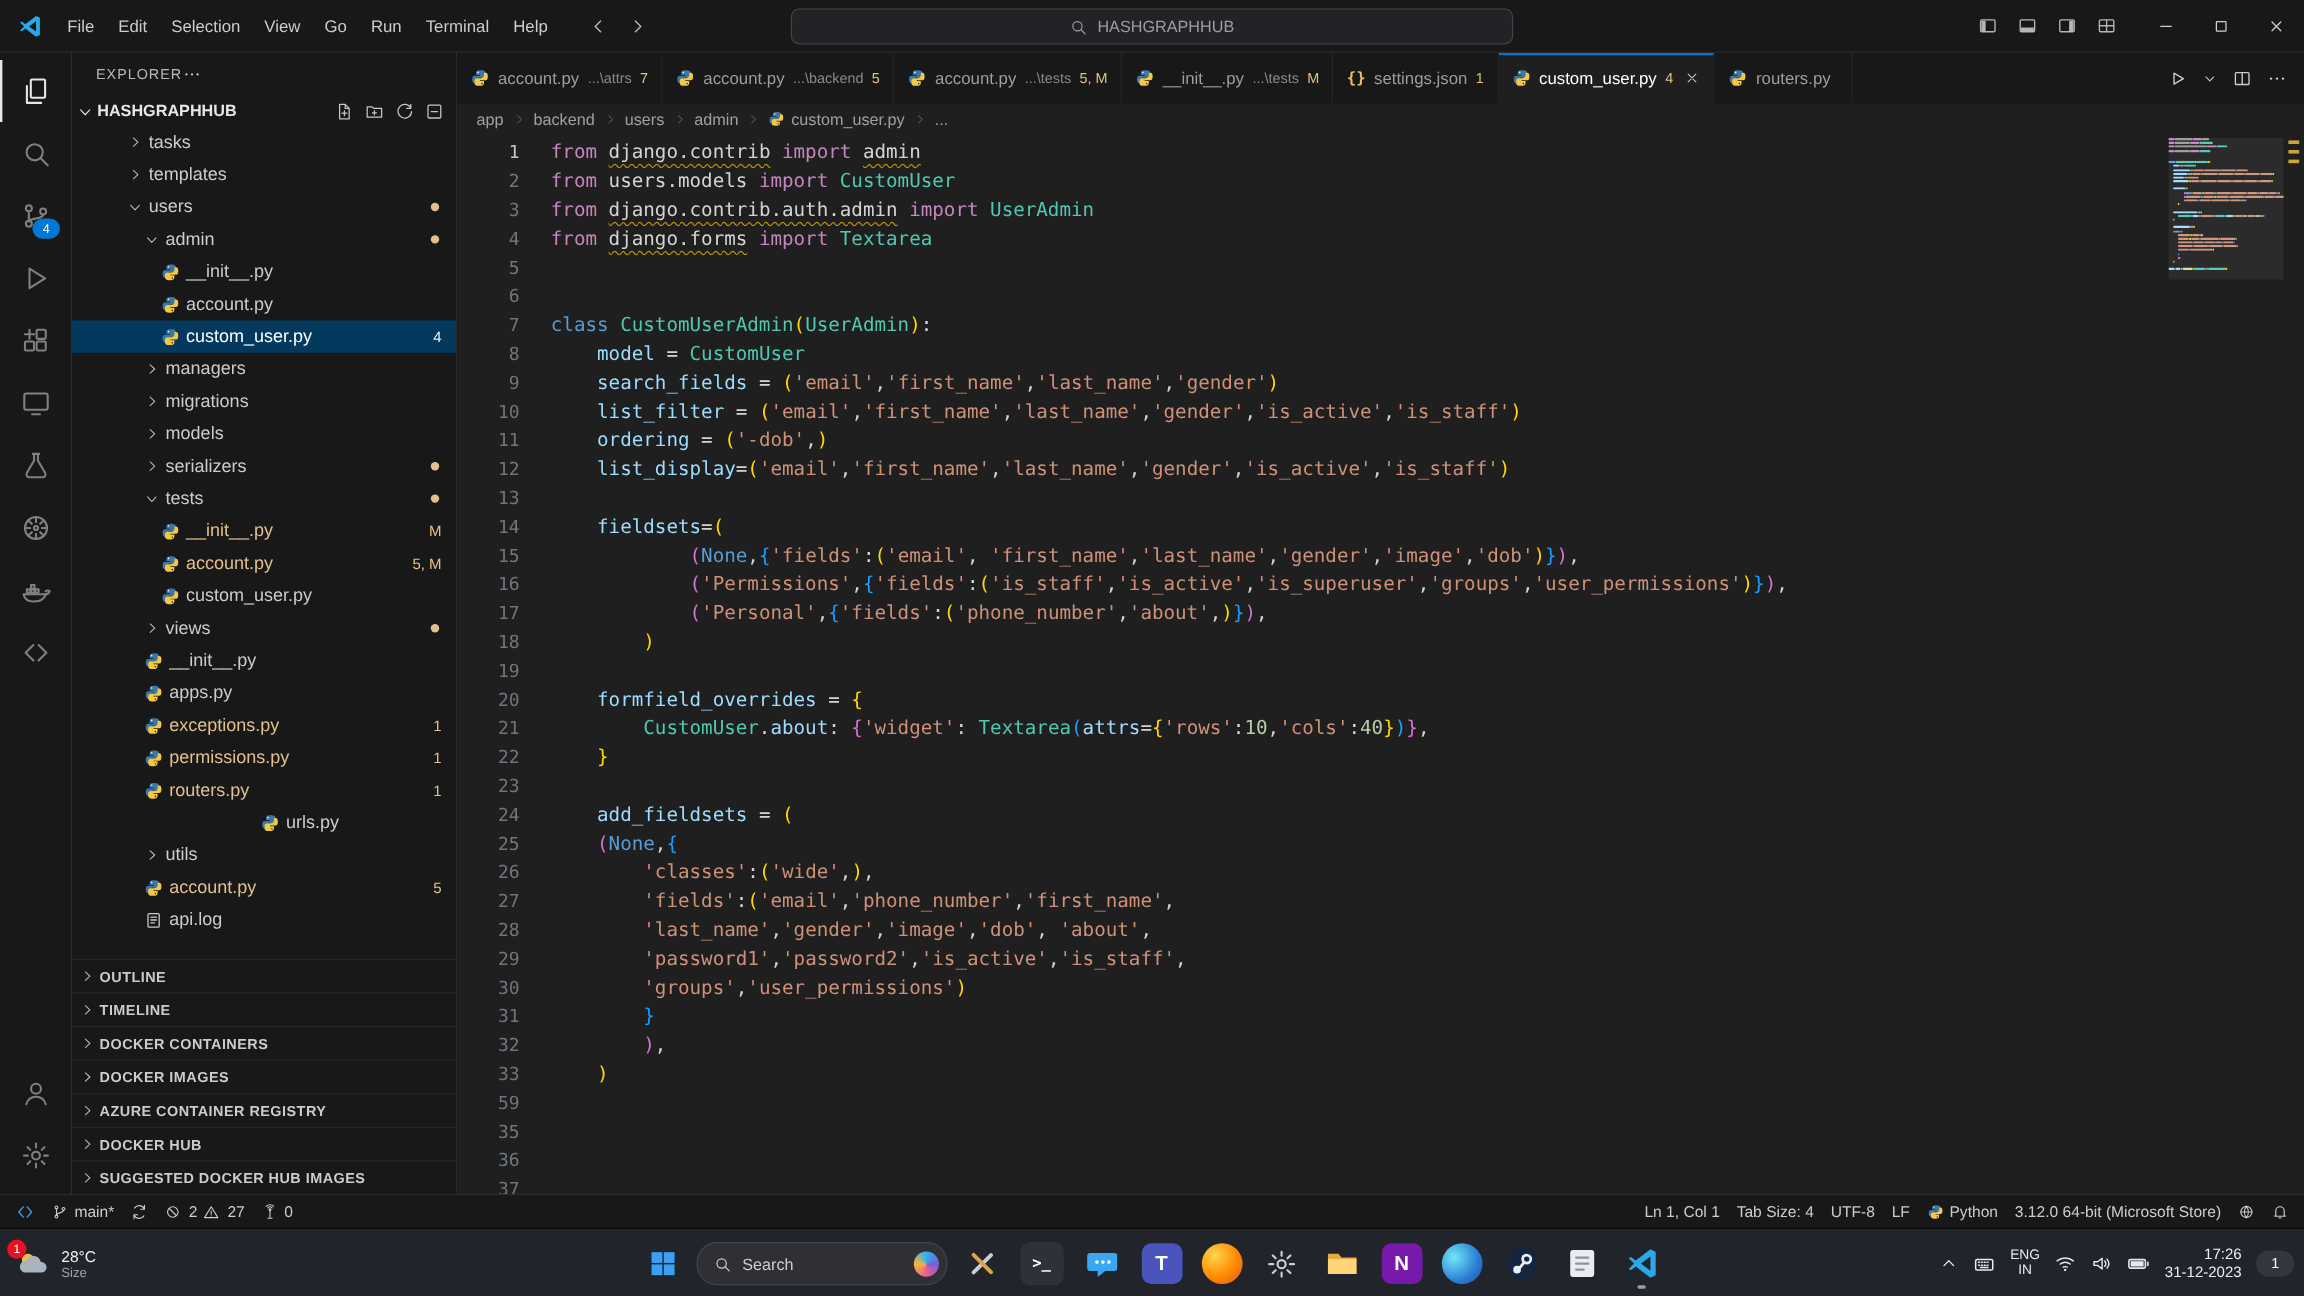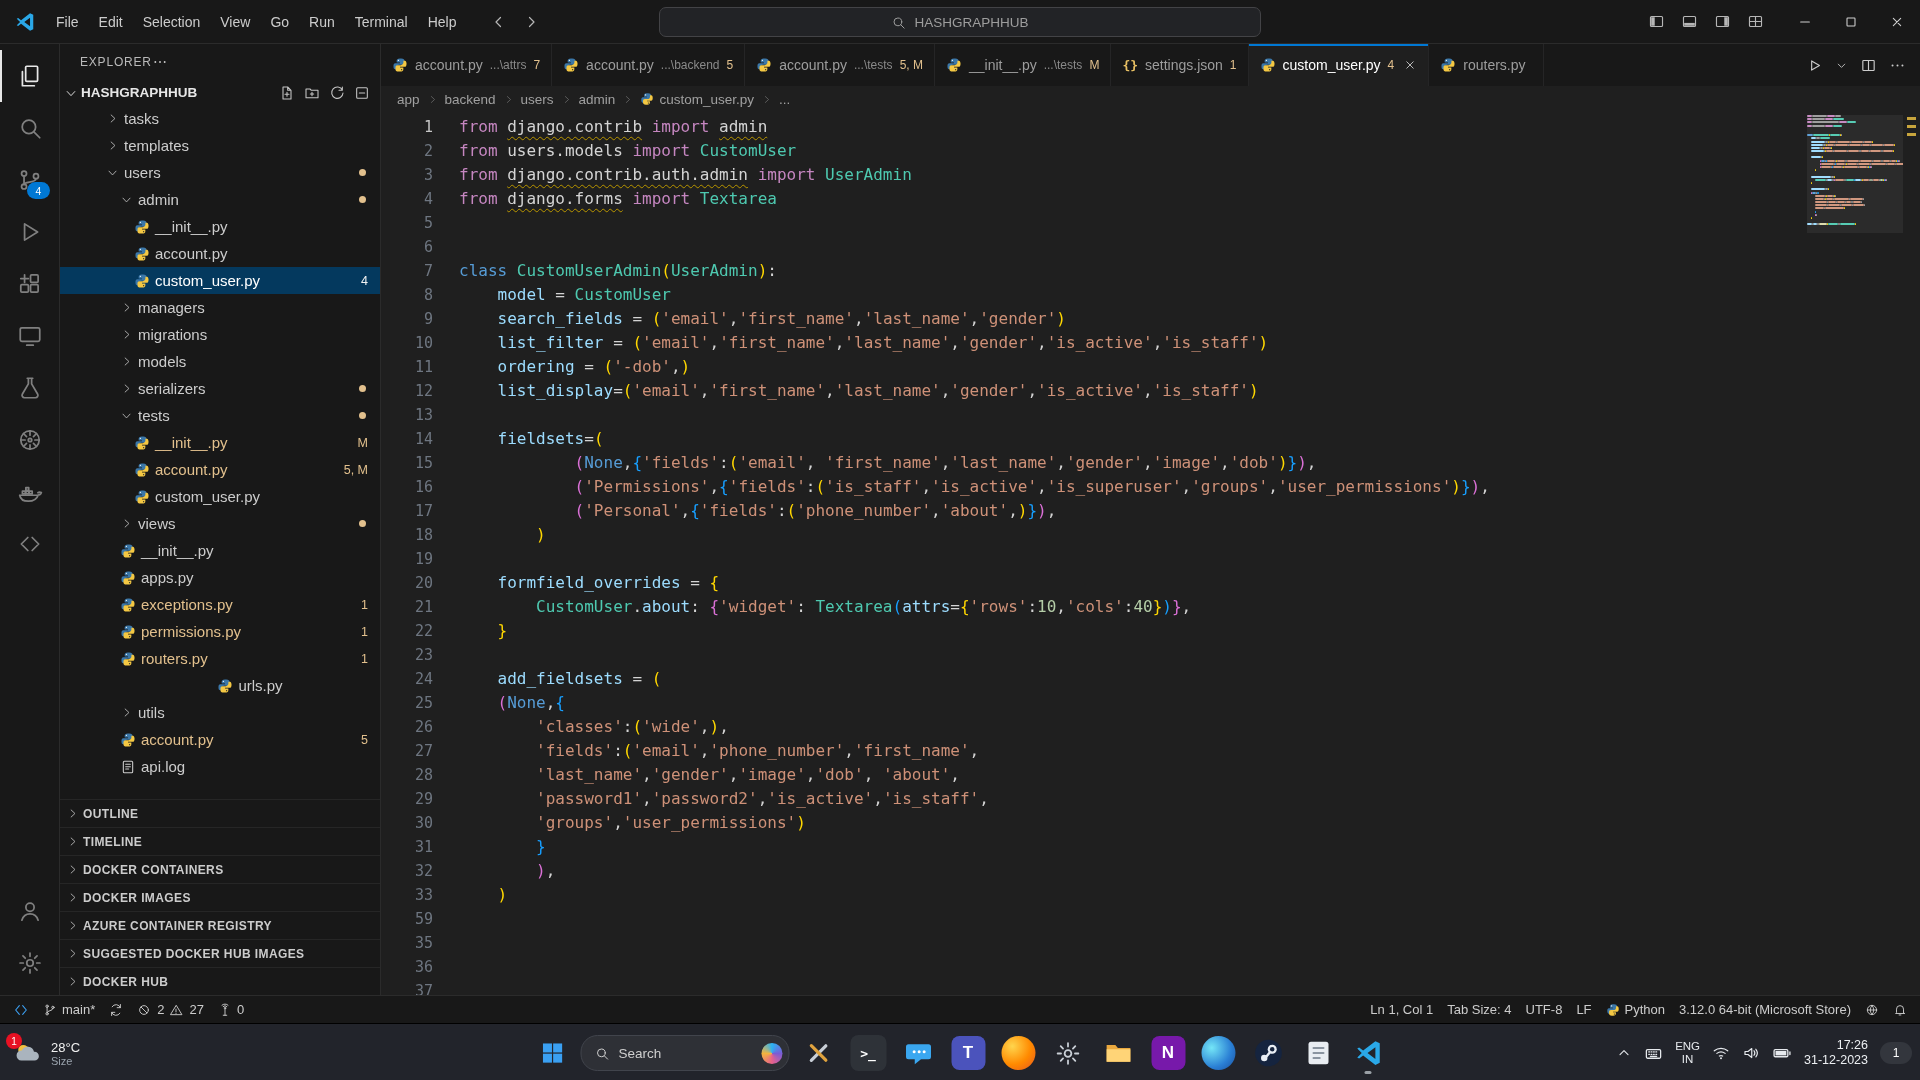--- a/index.html
+++ b/index.html
@@ -672,29 +672,29 @@
             </svg>
           </span>
           <span>AZURE CONTAINER REGISTRY</span>
         </div>
         <div class="section-row">
           <span class="chev">
             <svg class="ic " style="width:13px;height:13px" viewBox="0 0 24 24" fill="none" stroke="currentColor" stroke-width="1.6" stroke-linecap="round" stroke-linejoin="round">
               <path d="M9.5 5.5l7 6.5-7 6.5"></path>
             </svg>
           </span>
-          <span>SUGGESTED DOCKER HUB IMAGES</span>
+          <span>DOCKER HUB</span>
         </div>
         <div class="section-row">
           <span class="chev">
             <svg class="ic " style="width:13px;height:13px" viewBox="0 0 24 24" fill="none" stroke="currentColor" stroke-width="1.6" stroke-linecap="round" stroke-linejoin="round">
               <path d="M9.5 5.5l7 6.5-7 6.5"></path>
             </svg>
           </span>
-          <span>DOCKER HUB</span>
+          <span>SUGGESTED DOCKER HUB IMAGES</span>
         </div>
       </div>
   </div>
 
   <div id="editor">
     <div id="tabbar">
       <div id="tabs">
           <div class="tab">
             <span>
               <svg class="ic " style="width:16px;height:16px" viewBox="0 0 24 24" fill="none" stroke="currentColor" stroke-width="1.6" stroke-linecap="round" stroke-linejoin="round">

